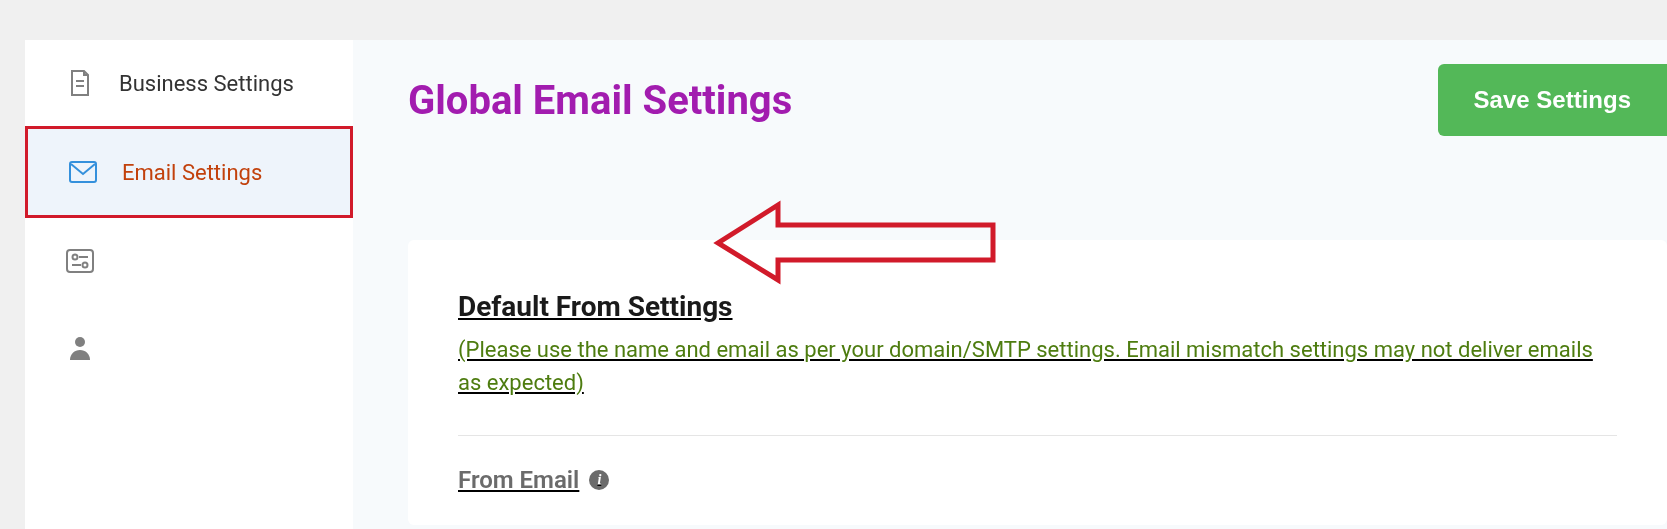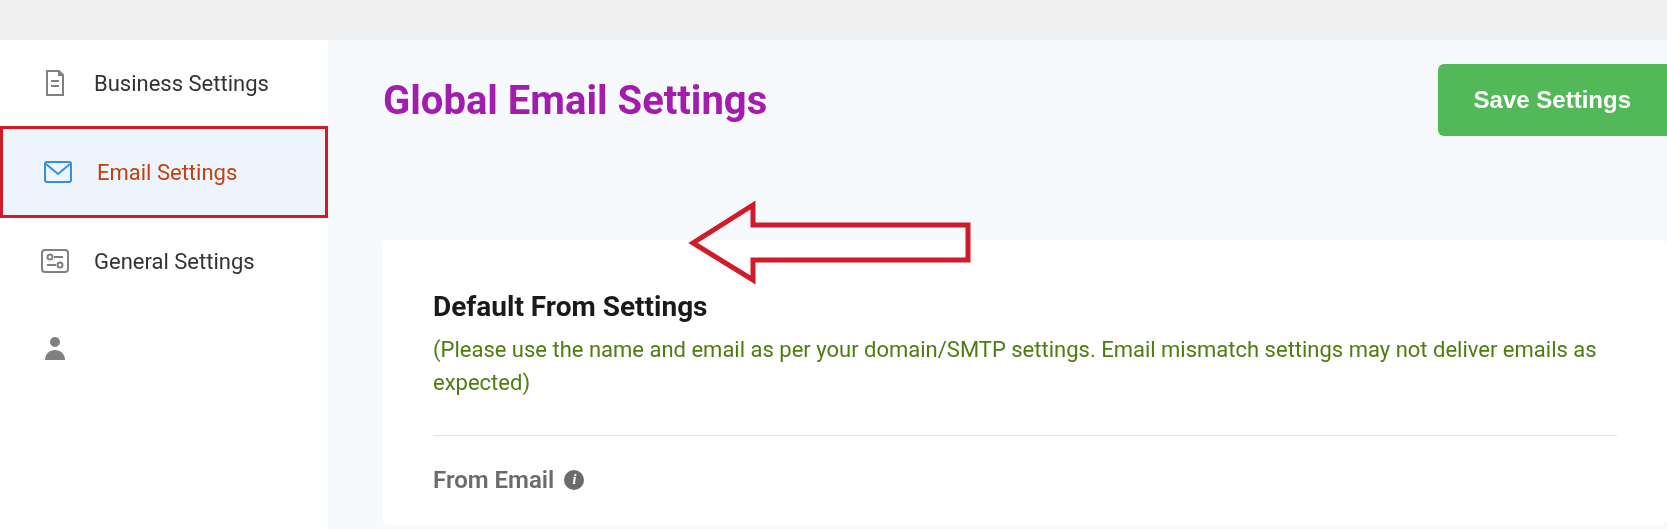--- a/index.html
+++ b/index.html
@@ -7,20 +7,21 @@
       font-family: -apple-system, BlinkMacSystemFont, "Segoe UI", Roboto, "Helvetica Neue", Arial, sans-serif;
       background: #f0f0f0;
       width: 1667px;
       height: 529px;
       overflow: hidden;
     }
     .app {
       display: flex;
       background: #f0f0f0;
       padding-top: 40px;
+      padding-left: 25px;
       height: 100%;
     }
     .sidebar {
       width: 328px;
       background: #ffffff;
       flex-shrink: 0;
     }
     .sidebar-item {
       display: flex;
       align-items: center;
@@ -82,20 +83,21 @@
       left: 360px;
       top: 160px;
       pointer-events: none;
     }
     .content-area {
       margin: 80px 0 4px 55px;
       background: #ffffff;
       border-radius: 6px;
       padding: 50px 50px 0 50px;
       flex: 1;
+      text-decoration: underline;
     }
     .section-title {
       font-size: 28px;
       font-weight: 700;
       color: #1a1a1a;
       margin-bottom: 10px;
     }
     .section-desc {
       font-size: 22px;
       color: #4d7c0f;
@@ -161,21 +163,20 @@
     <div class="sidebar-item">
       <span class="icon-slot">
         <svg width="28" height="24" viewBox="0 0 28 24" fill="none" stroke="currentColor" stroke-width="2">
           <rect x="1" y="1" width="26" height="22" rx="3"></rect>
           <circle cx="9" cy="8" r="2.5"></circle>
           <circle cx="19" cy="16" r="2.5"></circle>
           <line x1="13" y1="8" x2="22" y2="8"></line>
           <line x1="6" y1="16" x2="15" y2="16"></line>
         </svg>
       </span>
-      <span class="sidebar-item-label">General Settings</span>
     </div>
 
     <div class="sidebar-item">
       <span class="icon-slot">
         <svg width="24" height="26" viewBox="0 0 24 26" fill="currentColor">
           <circle cx="12" cy="8" r="5"></circle>
           <path d="M2 26c0-6 4.5-10 10-10s10 4 10 10z"></path>
         </svg>
       </span>
     </div>

